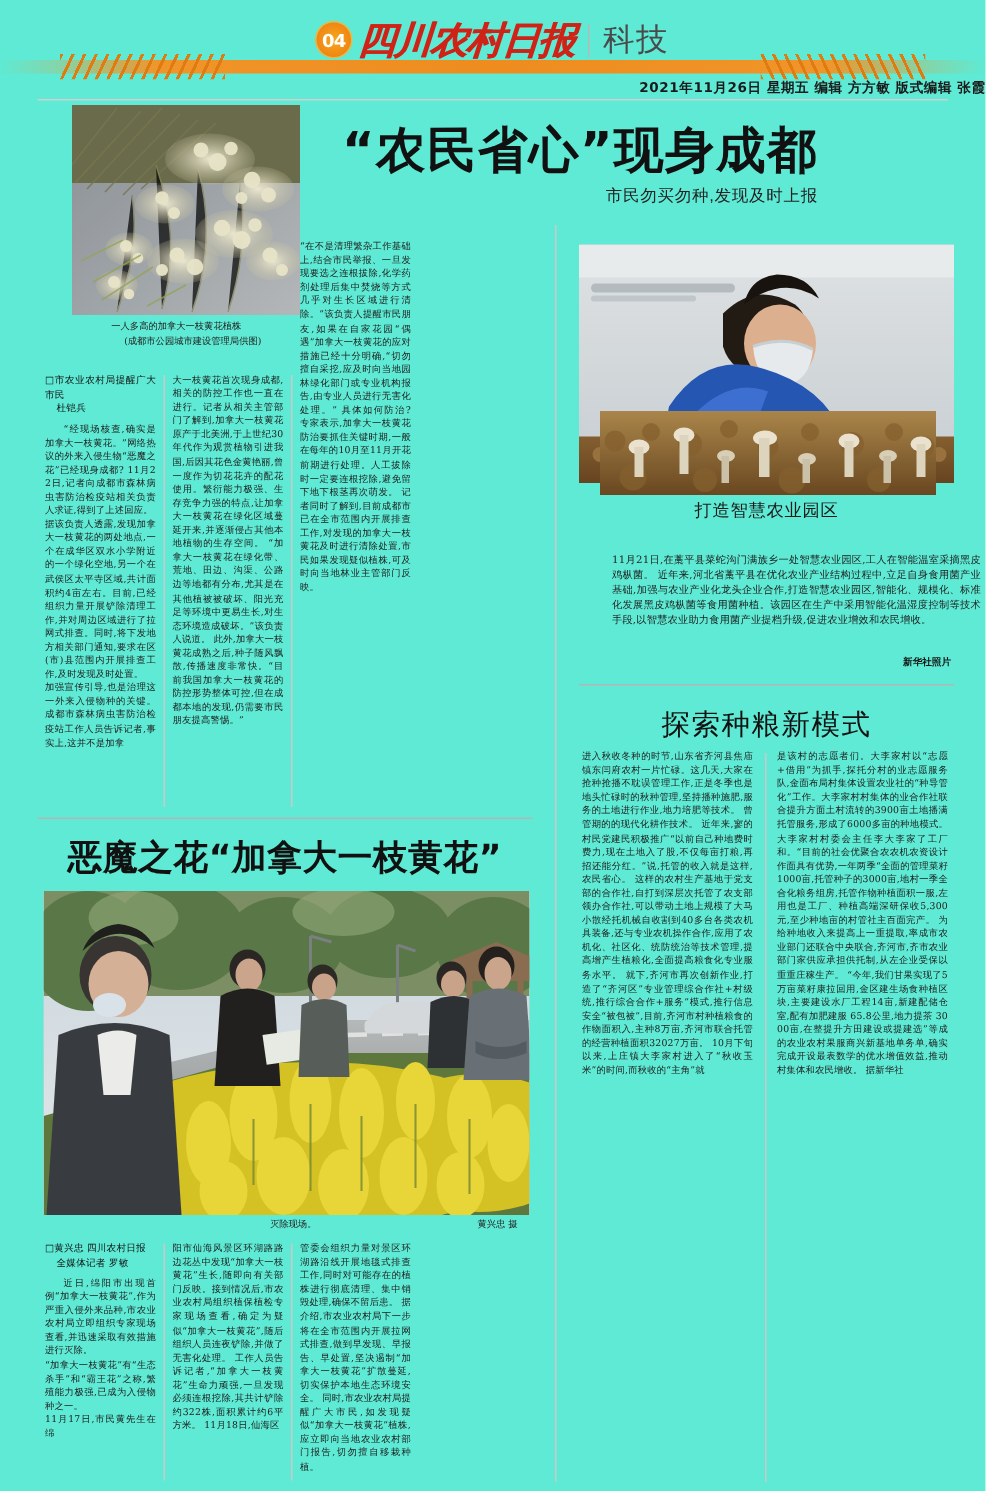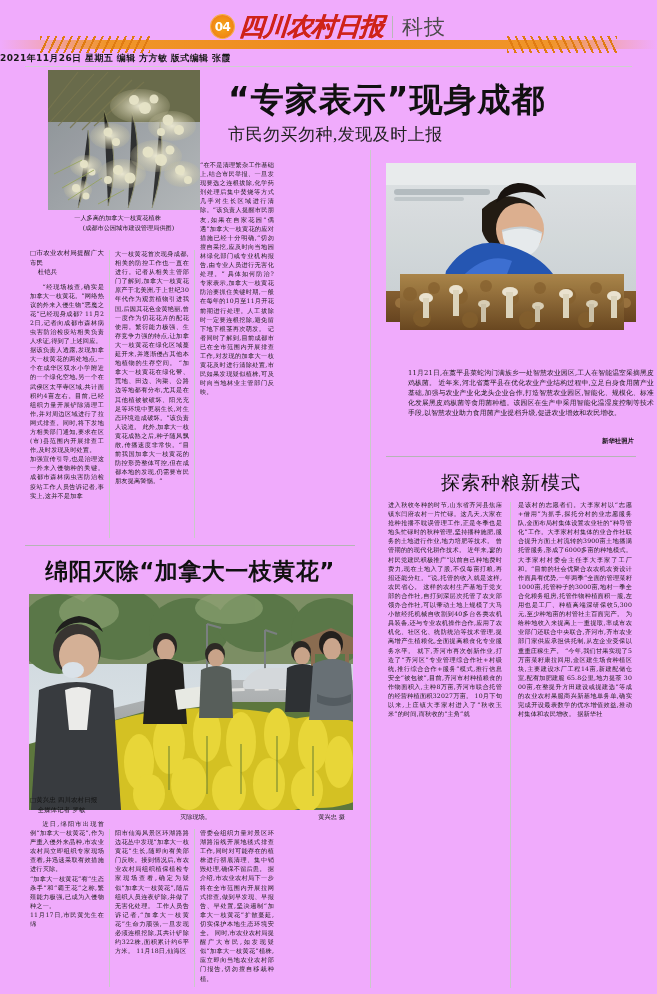--- a/index.html
+++ b/index.html
@@ -12,21 +12,21 @@
     height: 994px;
     font-family: "DejaVu Sans", "Liberation Sans", sans-serif;
     color: #111;
     position: relative;
     overflow: hidden;
   }
   .page {
     position: relative;
     width: 657px;
     height: 994px;
-    background: #f0abfc;
+    background: #5eead4;
     box-sizing: border-box;
   }
 
   
   .masthead {
     position: relative;
     height: 66px;
     width: 657px;
   }
   .mast-center {
@@ -118,21 +118,21 @@
   }
   .wheat-right::before {
     background: repeating-linear-gradient(65deg,
       #e07b12 0px, #e07b12 2px,
       rgba(255,255,255,0) 2px, rgba(255,255,255,0) 7px);
   }
   .dateline {
     position: absolute;
     left: 0; right: 0;
     top: 52px;
-    text-align: left;
+    text-align: right;
     font-size: 9px;
     font-weight: bold;
     color: #1a1a1a;
     letter-spacing: 0.4px;
   }
 
   
   .col-rule {
     position: absolute;
     background: #c9c9c9;
@@ -147,26 +147,27 @@
   .headline-main {
     font-family: "DejaVu Sans", "Liberation Sans", sans-serif;
     font-weight: bold;
     font-size: 33px;
     letter-spacing: 1px;
     color: #111;
     line-height: 1.1;
     white-space: nowrap;
   }
   .subhead-main {
-    font-family: Liberation Serif, serif;
-    font-size: 17px;
+    font-family: Liberation Sans, sans-serif;
+    font-size: 11px;
     color: #222;
     letter-spacing: 0.5px;
     margin-top: 5px;
     white-space: nowrap;
+    text-align: right;
   }
   .headline-sec {
     font-family: "DejaVu Sans", "Liberation Sans", sans-serif;
     font-weight: bold;
     font-size: 23px;
     letter-spacing: 0.5px;
     color: #111;
     text-align: center;
     white-space: nowrap;
   }
@@ -319,21 +320,21 @@
       </g>
       <rect width="152" height="140" fill="#000" opacity="0.03"></rect>
     </svg>
   </div>
   <div class="photo-cap-block" style="left:30px; top:213px; width:175px; text-align:center;">
     <div>一人多高的加拿大一枝黄花植株</div>
     <div style="padding-left:22px;">(成都市公园城市建设管理局供图)</div>
   </div>
 
   <div style="position:absolute; left:228px; top:82px;">
-    <div class="headline-main">“专家表示”现身成都</div>
+    <div class="headline-main">“农民省心”现身成都</div>
     <div class="subhead-main">市民勿买勿种,发现及时上报</div>
   </div>
 
   <div class="body-col" style="left:30px; top:249px; width:74px; height:290px;">
     <div class="byline">
       <div>□市农业农村局提醒广大市民</div>
       <div style="padding-left:1.2em;">杜铠兵</div>
     </div>
     <div style="white-space:pre-line; text-indent:2em;">“经现场核查,确实是加拿大一枝黄花。”网络热议的外来入侵生物“恶魔之花”已经现身成都? 11月22日,记者向成都市森林病虫害防治检疫站相关负责人求证,得到了上述回应。
 据该负责人透露,发现加拿大一枝黄花的两处地点,一个在成华区双水小学附近的一个绿化空地,另一个在武侯区太平寺区域,共计面积约4亩左右。目前,已经组织力量开展铲除清理工作,并对周边区域进行了拉网式排查。同时,将下发地方相关部门通知,要求在区(市)县范围内开展排查工作,及时发现及时处置。
@@ -346,21 +347,21 @@
 
   <div class="body-col" style="left:200px; top:160px; width:74px; height:379px;">“在不是清理繁杂工作基础上,结合市民举报、一旦发现要选之连根拔除,化学药剂处理后集中焚烧等方式几乎对生长区域进行清除。”该负责人提醒市民朋友,如果在自家花园“偶遇”加拿大一枝黄花的应对措施已经十分明确,“切勿擅自采挖,应及时向当地园林绿化部门或专业机构报告,由专业人员进行无害化处理。”
 具体如何防治? 专家表示,加拿大一枝黄花防治要抓住关键时期,一般在每年的10月至11月开花前期进行处理。人工拔除时一定要连根挖除,避免留下地下根茎再次萌发。
 记者同时了解到,目前成都市已在全市范围内开展排查工作,对发现的加拿大一枝黄花及时进行清除处置,市民如果发现疑似植株,可及时向当地林业主管部门反映。</div>
 
   <div class="col-rule" style="left:109px; top:250px; height:288px;"></div>
   <div class="col-rule" style="left:194px; top:250px; height:288px;"></div>
 
   <div class="hrule" style="left:25px; top:545px; width:330px;"></div>
 
-  <div class="headline-sec" style="position:absolute; left:25px; top:556px; width:330px;">绵阳灭除“加拿大一枝黄花”</div>
+  <div class="headline-sec" style="position:absolute; left:25px; top:556px; width:330px;">恶魔之花“加拿大一枝黄花”</div>
 
   <div class="photo" style="left:29px; top:594px; width:324px; height:216px;">
     <svg viewBox="0 0 324 216" preserveAspectRatio="none">
       <defs>
         <linearGradient id="sky2" x1="0" y1="0" x2="0" y2="1">
           <stop offset="0%" stop-color="#cfd9e0"></stop>
           <stop offset="100%" stop-color="#e8eef0"></stop>
         </linearGradient>
         <linearGradient id="road" x1="0" y1="0" x2="0" y2="1">
           <stop offset="0%" stop-color="#b9bcbd"></stop>
@@ -467,21 +468,21 @@
         <path d="M288 100 q18 8 34 0 l0 8 q-18 8 -34 0 Z" fill="#565e63"></path>
       </g>
       <rect width="324" height="216" fill="#000" opacity="0.02"></rect>
     </svg>
   </div>
 
   <div class="photo-cap-block" style="left:180px; top:812px; width:173px;">
     <span style="display:inline-block; width:95px; text-align:left;">灭除现场。</span><span style="display:inline-block; width:70px; text-align:right;">黄兴忠 摄</span>
   </div>
 
-  <div class="body-col" style="left:30px; top:796px; width:74px; height:160px;">
+  <div class="body-col" style="left:30px; top:828px; width:74px; height:160px;">
     <div class="byline">
       <div>□黄兴忠  四川农村日报</div>
       <div style="padding-left:1.2em;">全媒体记者  罗敏</div>
     </div>
     <div style="white-space:pre-line; text-indent:2em;">近日,绵阳市出现首例“加拿大一枝黄花”,作为严重入侵外来品种,市农业农村局立即组织专家现场查看,并迅速采取有效措施进行灭除。
 “加拿大一枝黄花”有“生态杀手”和“霸王花”之称,繁殖能力极强,已成为入侵物种之一。
 11月17日,市民黄先生在绵</div>
   </div>
   <div class="body-col" style="left:115px; top:828px; width:74px; height:160px;">阳市仙海风景区环湖路路边花丛中发现“加拿大一枝黄花”生长,随即向有关部门反映。接到情况后,市农业农村局组织植保植检专家现场查看,确定为疑似“加拿大一枝黄花”,随后组织人员连夜铲除,并做了无害化处理。
 工作人员告诉记者,“加拿大一枝黄花”生命力顽强,一旦发现必须连根挖除,其共计铲除约322株,面积累计约6平方米。
@@ -606,20 +607,21 @@
         <g fill="#f2ead6">
             <ellipse cx="214" cy="22" rx="7" ry="5"></ellipse>
           </g>
           <rect x="211" y="22" width="6" height="22" fill="#e4dbc3"></rect>
       </g>
       <rect width="224" height="56" fill="#000" opacity="0.03"></rect>
     </svg>
   </div>
 
   <div class="cap-center" style="left:386px; top:333px; width:250px;">
+    <div>打造智慧农业园区</div>
   </div>
 
   <div class="body-col" style="left:408px; top:368px; width:246px; height:74px; font-size:6.8px; line-height:10px;">11月21日,在藁平县菜蛇沟门满族乡一处智慧农业园区,工人在智能温室采摘黑皮鸡枞菌。
 近年来,河北省藁平县在优化农业产业结构过程中,立足自身食用菌产业基础,加强与农业产业化龙头企业合作,打造智慧农业园区,智能化、规模化、标准化发展黑皮鸡枞菌等食用菌种植。该园区在生产中采用智能化温湿度控制等技术手段,以智慧农业助力食用菌产业提档升级,促进农业增效和农民增收。</div>
   <div class="sig" style="position:absolute; left:388px; top:437px; width:246px; font-family:'DejaVu Serif', 'Liberation Serif', serif;text-align:right;">新华社照片</div>
 
   <div class="hrule" style="left:386px; top:456px; width:250px;"></div>
   <div class="headline-third" style="position:absolute; left:386px; top:470px; width:250px;">探索种粮新模式</div>
 
   <div class="body-col" style="left:388px; top:500px; width:114px; height:490px;">进入秋收冬种的时节,山东省齐河县焦庙镇东闫府农村一片忙碌。这几天,大家在抢种抢播不耽误管理工作,正是冬季也是地头忙碌时的秋种管理,坚持播种施肥,服务的土地进行作业,地力培肥等技术。

